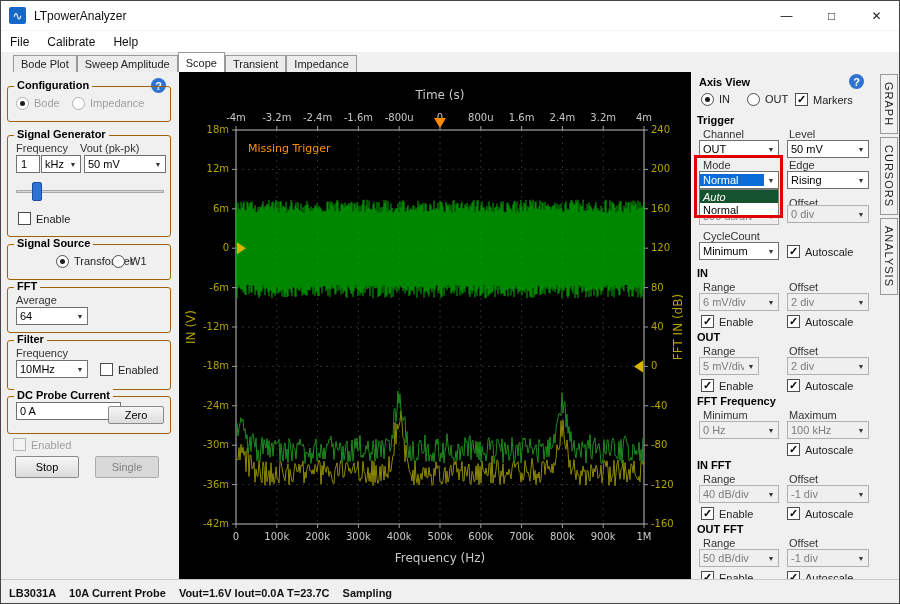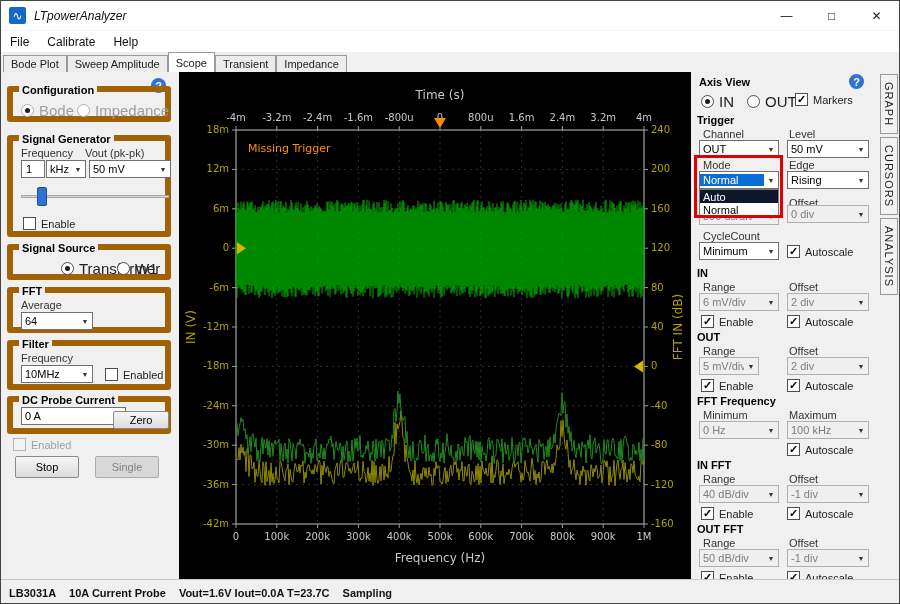--- a/index.html
+++ b/index.html
@@ -2,74 +2,74 @@
 <html><head>
 <meta charset="utf-8">
 <style>
   *{margin:0;padding:0;box-sizing:border-box;}
   html,body{background:#9a9a9a;}
   body{font-family:"Liberation Sans",sans-serif;}
   #win{position:relative;width:900px;height:604px;background:#f0f0f0;border:1px solid #454545;overflow:hidden;}
 
   .titlebar{position:absolute;left:0;top:0;width:100%;height:30px;background:#fff;display:flex;align-items:center;border-bottom:1px solid #f2f2f2;}
   .appicon{width:17px;height:17px;margin-left:8px;background:#1469c8;color:#fff;font-size:12px;display:flex;align-items:center;justify-content:center;border-radius:2px;}
-  .apptitle{margin-left:8px;font-size:12px;color:#111;font-style:italic;}
+  .apptitle{margin-left:8px;font-size:12px;color:#111;}
   .winbtns{margin-left:auto;display:flex;height:100%;}
   .winbtn{width:45px;height:100%;display:flex;align-items:center;justify-content:center;font-size:12px;color:#222;}
 
   .menubar{position:absolute;left:0;top:30px;width:100%;height:21px;background:#fff;display:flex;align-items:center;}
   .menuitem{padding:0 9px;font-size:12px;color:#111;height:100%;display:flex;align-items:center;}
 
-  .tabrow{position:absolute;left:0;top:51px;width:100%;height:20px;background:#f0f0f0;display:flex;align-items:flex-end;padding-left:2px;}
+  .tabrow{position:absolute;left:0;top:51px;width:100%;height:20px;background:#f0f0f0;display:flex;align-items:flex-end;padding-left:12px;}
   .tab{font-size:11px;padding:0 7px;border:1px solid #9a9a9a;border-bottom:none;background:#ececec;color:#222;height:17px;display:flex;align-items:center;}
   .tab.active{background:#fff;height:20px;position:relative;z-index:2;}
 
   .leftpanel{position:absolute;left:0;top:71px;width:178px;height:507px;background:#f0f0f0;}
   .plot{position:absolute;left:178px;top:71px;width:512px;height:507px;background:#000;}
   .rightpanel{position:absolute;left:690px;top:71px;width:186px;height:507px;background:#f0f0f0;}
   .sidestrip{position:absolute;left:876px;top:71px;width:24px;height:507px;background:#f0f0f0;display:flex;flex-direction:column;align-items:center;padding-top:2px;gap:3px;}
   .side-tab{writing-mode:vertical-rl;font-size:11px;color:#222;border:1px solid #9a9a9a;background:#f2f2f2;padding:7px 2px;letter-spacing:1px;}
 
   .statusbar{position:absolute;left:0;top:578px;width:100%;height:26px;background:#f0f0f0;border-top:1px solid #c8c8c8;display:flex;align-items:center;gap:13px;padding-left:8px;}
   .status-item{font-size:11px;font-weight:bold;color:#111;white-space:nowrap;}
 
-  .group{position:absolute;border:6px solid #a16207;border-radius:3px;}
+  .group{position:absolute;border:1px solid #a16207;border-radius:3px;}
   .glabel{position:absolute;top:-8px;left:6px;background:#f0f0f0;padding:0 3px;font-size:11px;font-weight:bold;color:#000;white-space:nowrap;}
   .lbl{position:absolute;font-size:11px;color:#333;white-space:nowrap;}
   .stitle{position:absolute;font-size:11px;font-weight:bold;color:#000;white-space:nowrap;}
 
   .combo{position:absolute;height:18px;background:#fff;border:1px solid #707070;display:flex;align-items:center;font-size:11px;color:#000;}
   .combo .val{flex:1;padding:0 3px;white-space:nowrap;overflow:hidden;}
   .combo .arr{width:14px;align-self:stretch;display:flex;align-items:center;justify-content:center;font-size:7px;color:#333;}
   .combo.dis{background:#efefef;border-color:#b0b0b0;color:#7d7d7d;}
   .combo .val.hl{background:#0a6cd6;color:#fff;}
   .tinput{position:absolute;height:18px;background:#fff;border:1px solid #707070;font-size:11px;display:flex;align-items:center;padding:0 4px;color:#000;}
 
   .check{position:absolute;display:flex;align-items:center;gap:5px;font-size:11px;color:#222;}
   .check .box{width:13px;height:13px;border:1px solid #4d4d4d;background:#fff;display:flex;align-items:center;justify-content:center;font-size:11px;font-weight:bold;color:#000;line-height:1;}
   .check.dis{color:#9f9f9f;}
   .check.dis .box{border-color:#b5b5b5;background:#f3f3f3;}
 
-  .radio{position:absolute;display:flex;align-items:center;gap:5px;font-size:15px;color:#222;}
+  .radio{position:absolute;display:flex;align-items:flex-start;gap:5px;font-size:11px;color:#222;}
   .radio .dot{width:13px;height:13px;border:1px solid #4d4d4d;border-radius:50%;background:#fff;position:relative;}
   .radio.sel .dot::after{content:"";position:absolute;left:3px;top:3px;width:5px;height:5px;border-radius:50%;background:#1d1d1d;}
   .radio.dis{color:#9f9f9f;}
   .radio.dis .dot{border-color:#b0b0b0;}
 
   .btn{position:absolute;display:flex;align-items:center;justify-content:center;font-size:11px;background:linear-gradient(#f6f6f6,#dcdcdc);border:1px solid #8a8a8a;border-radius:2px;color:#000;}
   .btn.dis{background:#d8d8d8;color:#808080;border-color:#ababab;}
   .help{position:absolute;width:15px;height:15px;border-radius:50%;background:#2f73d2;color:#fff;font-size:11px;font-weight:bold;display:flex;align-items:center;justify-content:center;}
 
   .slider{position:absolute;}
   .slider .track{position:absolute;left:0;right:0;top:8px;height:3px;background:#d6d6d6;border:1px solid #a8a8a8;}
   .slider .thumb{position:absolute;top:0;width:10px;height:19px;background:#2f73d2;border:1px solid #1b4f9e;border-radius:2px;}
 
   .ddlist{position:absolute;background:#fff;border:1px solid #7a7a7a;z-index:5;}
   .dditem{height:13px;font-size:11px;display:flex;align-items:center;padding:0 3px;color:#000;white-space:nowrap;}
-  .dditem.sel{background:#0f172a;color:#fff;}
+  .dditem.sel{background:#14532d;color:#fff;font-style:italic;}
   .annotation-box{position:absolute;border:3px solid #e10000;z-index:6;pointer-events:none;}
 </style>
 </head>
 <body>
 
 <div id="win">
 
   <div class="titlebar">
     <span class="appicon">∿</span>
     <span class="apptitle">LTpowerAnalyzer</span>

